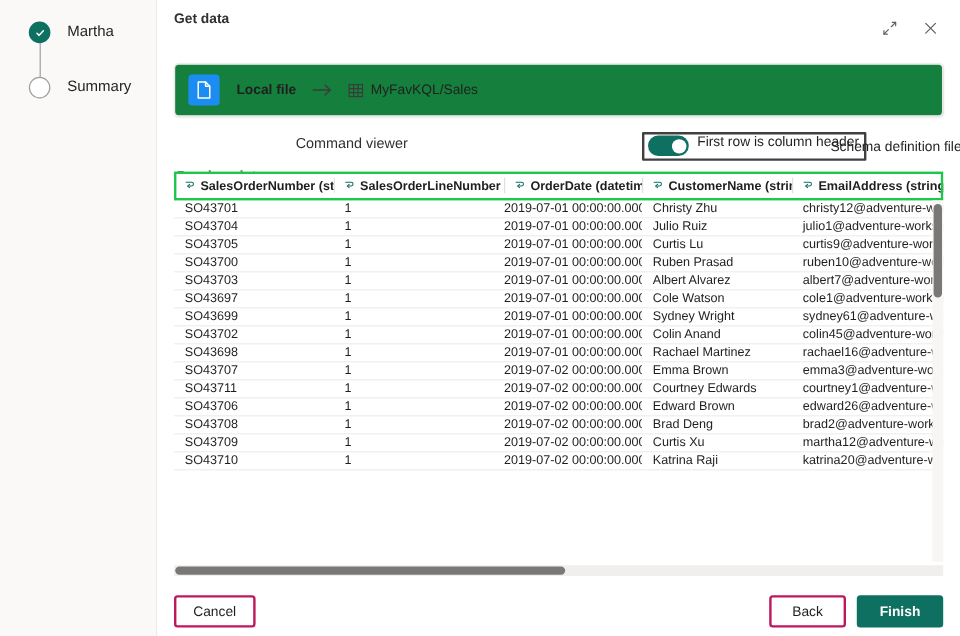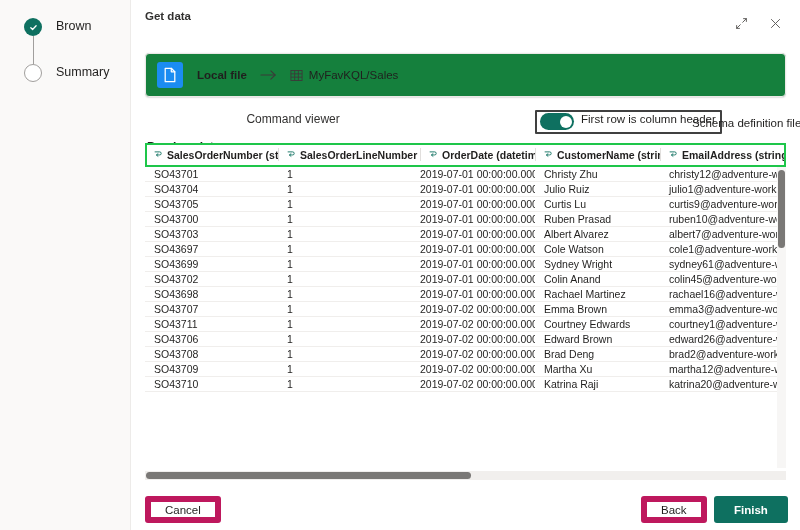--- a/index.html
+++ b/index.html
@@ -347,21 +347,21 @@
   .footer-btn {
     position: absolute;
     height: 27px;
     min-width: 64px;
     border-radius: 3px;
     font-size: 11.5px;
     display: flex;
     align-items: center;
     justify-content: center;
     cursor: pointer;
-    border: 6px solid #be185d;
+    border: 2px solid #be185d;
     background: #ffffff;
     color: #201f1e;
     padding: 0 14px;
   }
   .footer-btn.primary {
     background: #0e7060;
     border-color: #0e7060;
     color: #ffffff;
     font-weight: bold;
   }
@@ -376,21 +376,21 @@
 
   <div class="stepper-rail">
     <div class="stepper" id="stepper">
         <div class="step done">
           <div class="node">
             <svg class="check" viewBox="0 0 12 12" fill="none" stroke="#ffffff" stroke-width="1.7" stroke-linecap="round" stroke-linejoin="round">
               <path d="M2.4 6.3 L4.8 8.6 L9.5 3.6"></path>
             </svg>
           </div>
           <div class="connector"></div>
-          <div class="label">Brown</div>
+          <div class="label">Martha</div>
         </div>
         <div class="step todo">
           <div class="node"></div>
           <div class="label">Summary</div>
         </div>
       </div>
   </div>
 
   <div class="dialog">
 
@@ -594,21 +594,21 @@
             <div class="td c0">SO43708</div>
             <div class="td c1">1</div>
             <div class="td c2">2019-07-02 00:00:00.0000</div>
             <div class="td c3">Brad Deng</div>
             <div class="td c4">brad2@adventure-works.c</div>
           </div>
           <div class="tr">
             <div class="td c0">SO43709</div>
             <div class="td c1">1</div>
             <div class="td c2">2019-07-02 00:00:00.0000</div>
-            <div class="td c3">Martha Xu</div>
+            <div class="td c3">Curtis Xu</div>
             <div class="td c4">martha12@adventure-wor</div>
           </div>
           <div class="tr">
             <div class="td c0">SO43710</div>
             <div class="td c1">1</div>
             <div class="td c2">2019-07-02 00:00:00.0000</div>
             <div class="td c3">Katrina Raji</div>
             <div class="td c4">katrina20@adventure-wor</div>
           </div>
         </div>

